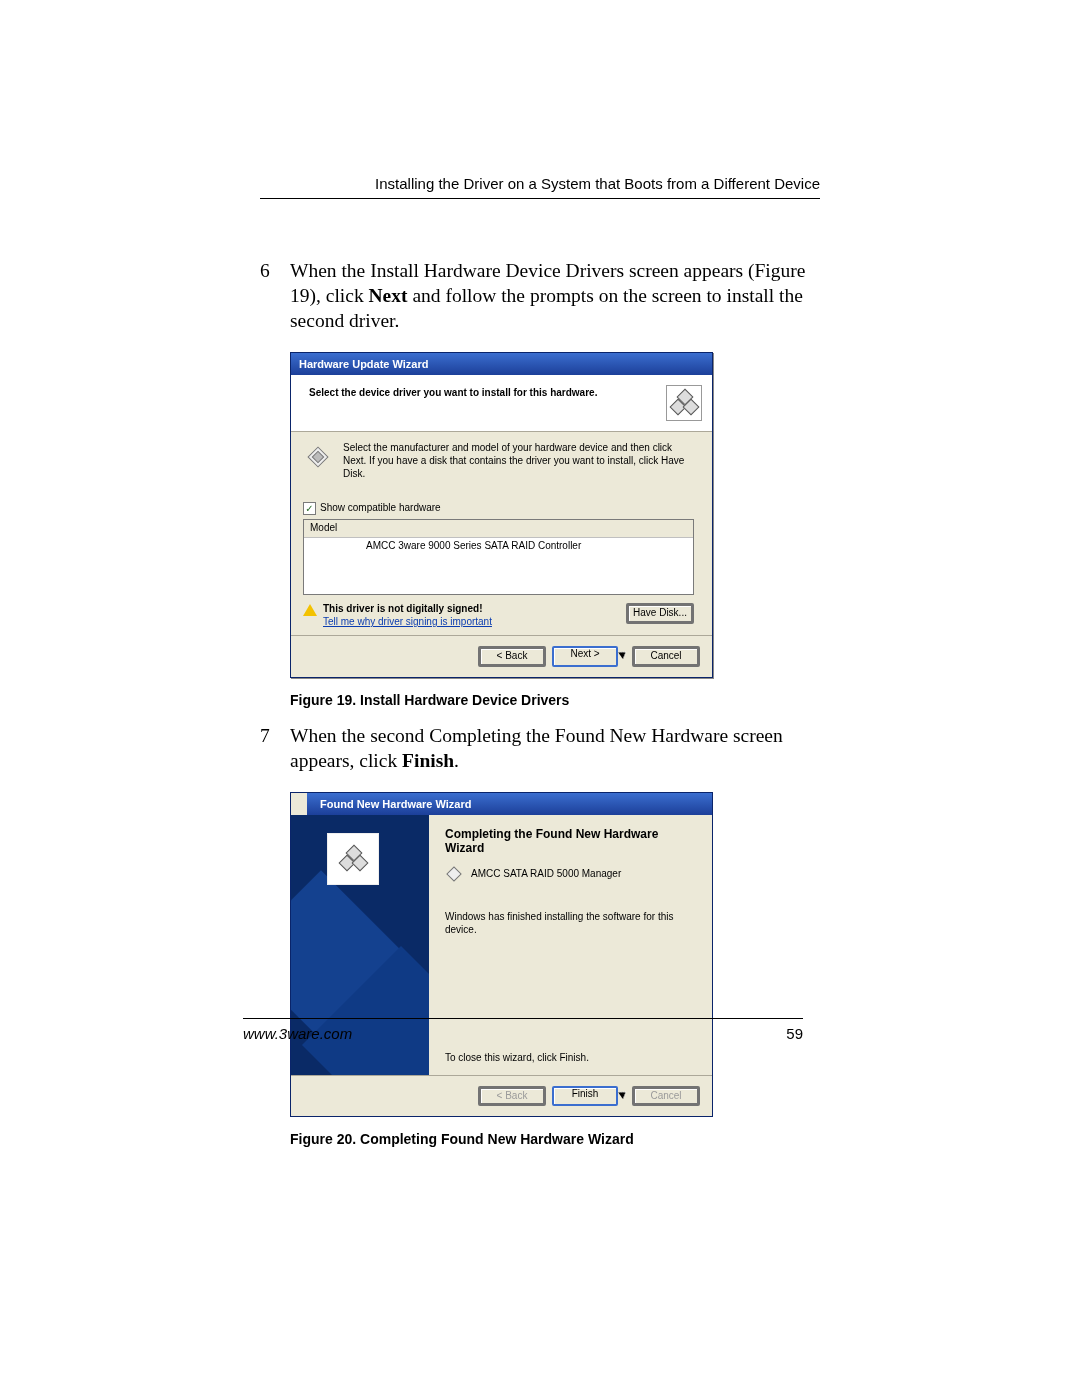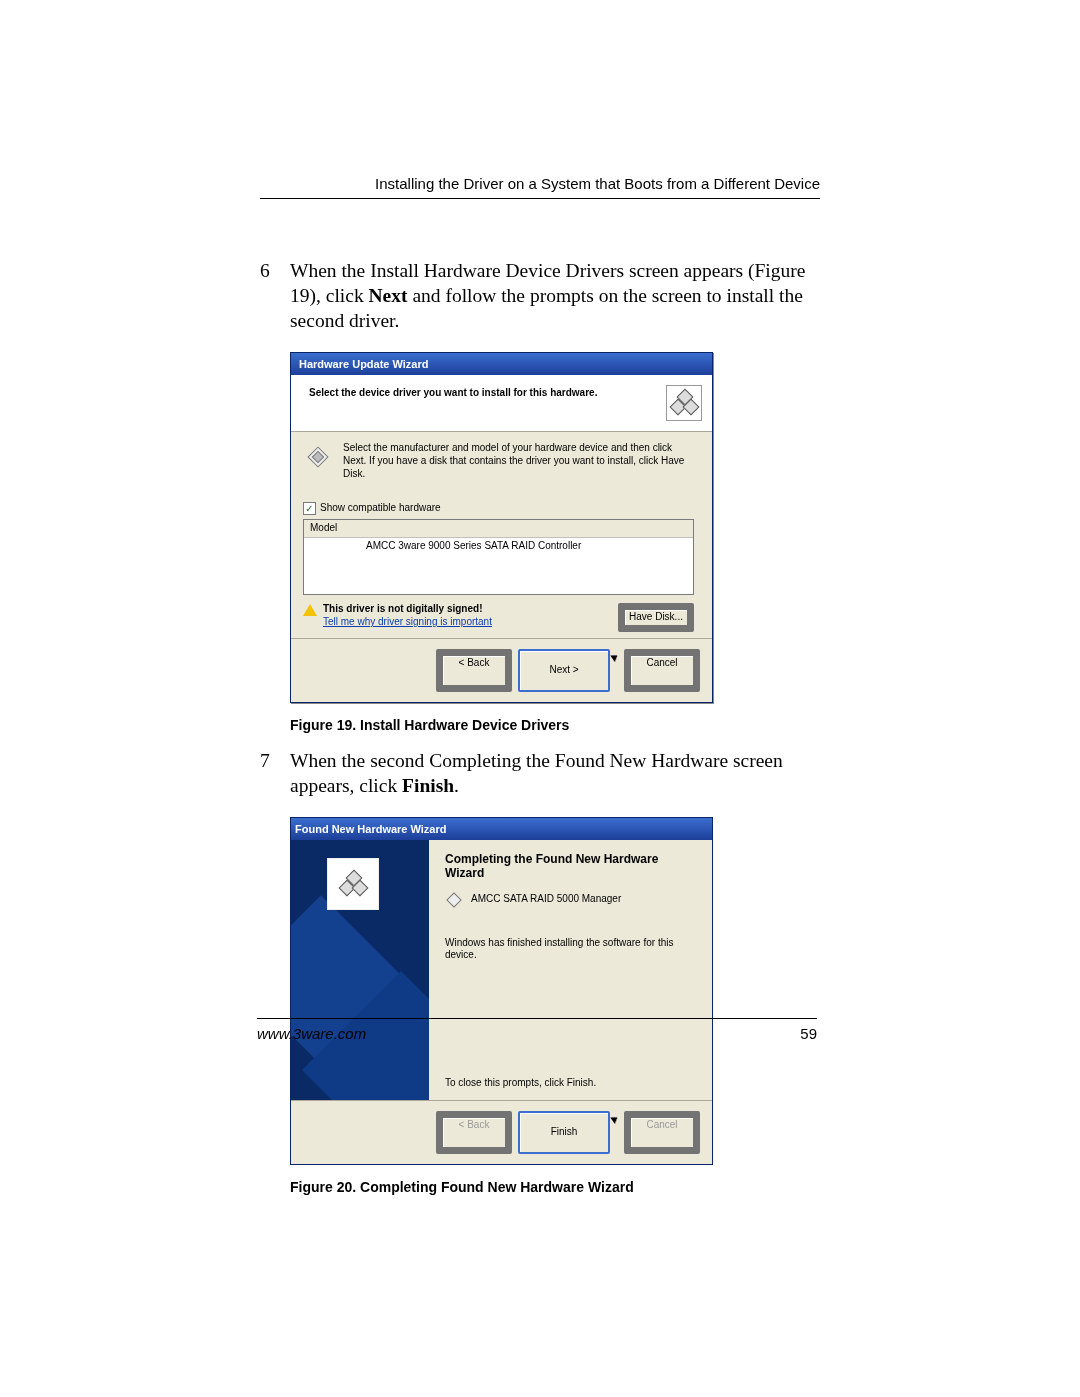--- a/index.html
+++ b/index.html
@@ -47,21 +47,21 @@
     font-size: 14px;
     margin-left: 30px;
     margin-top: 14px;
     margin-bottom: 14px;
   }
   .figure {
     margin-left: 30px;
   }
   .footer {
     position: absolute;
-    left: 257px;
+    left: 243px;
     width: 560px;
     bottom: 355px;
     border-top: 1.5px solid #000;
     padding-top: 6px;
     font-family: Arial, Helvetica, sans-serif;
     font-size: 15px;
     display: flex;
     justify-content: space-between;
   }
   .footer .url { font-style: italic; }
@@ -153,51 +153,52 @@
   .wiz1 .warn .tri {
     width:0;height:0;border-left:7px solid transparent;border-right:7px solid transparent;
     border-bottom:12px solid #f3c200; margin-top:1px;
   }
   .wiz1 .warn .wtxt .l1 { font-weight: bold; }
   .wiz1 .warn .wtxt .l2 { color: #0b3db0; text-decoration: underline; }
   .btn {
     font-family: Tahoma, Arial, sans-serif;
     font-size: 10px;
     background: #ece9d8;
-    border: 7px solid #737373;
+    border: 3px solid #737373;
     border-radius: 2px;
     padding: 1px 0;
     width: 62px;
     text-align: center;
     box-shadow: inset 1px 1px 0 #fff;
     cursor: default;
   }
   .btn.disabled { color: #9a9a9a; }
-  .btn.default { border: 2px solid #3b6ecf; padding: 13px; }
+  .btn.default { border: 2px solid #3b6ecf; padding: 0; }
   .wiz1 .btnbar, .wiz2 .btnbar {
     border-top: 1px solid #aca899;
     padding: 10px 12px;
     display: flex; justify-content: flex-end; gap: 6px;
   }
 
   
   .wiz2 {
     width: 421px;
     font-family: Tahoma, Arial, sans-serif;
     font-size: 10px;
     color: #000;
     background: #ece9d8;
     border: 1px solid #0a246a;
   }
   .wiz2 .titlebar {
     background: linear-gradient(#3b6ecf, #1c3f99);
     color: #fff;
     font-weight: bold;
     font-size: 11px;
-    padding: 4px 4px;
+    padding: 4px 13px;
+    margin-left: 16px;
   }
   .wiz2 .main {
     display: flex;
   }
   .wiz2 .side {
     width: 138px;
     height: 260px;
     background: #0a2a66;
     position: relative;
     overflow: hidden;
@@ -333,21 +334,21 @@
             <div class="h1">Completing the Found New Hardware Wizard</div>
             <div class="devrow">
               <div class="di">
                 <svg width="16" height="16" viewBox="0 0 16 16">
                   <rect x="3" y="3" width="10" height="10" transform="rotate(45 8 8)" fill="#eee" stroke="#777"></rect>
                 </svg>
               </div>
               <span>AMCC SATA RAID 5000 Manager</span>
             </div>
             <div>Windows has finished installing the software for this device.</div>
-            <div class="close-hint">To close this prompts, click Finish.</div>
+            <div class="close-hint">To close this wizard, click Finish.</div>
           </div>
         </div>
         <div class="btnbar">
           <div class="btn disabled">&lt; Back</div>
           <div class="btn default cursor">Finish</div>
           <div class="btn disabled" style="margin-left:8px">Cancel</div>
         </div>
       </div>
     </div>
     <div class="caption">Figure 20.   Completing Found New Hardware Wizard</div>

